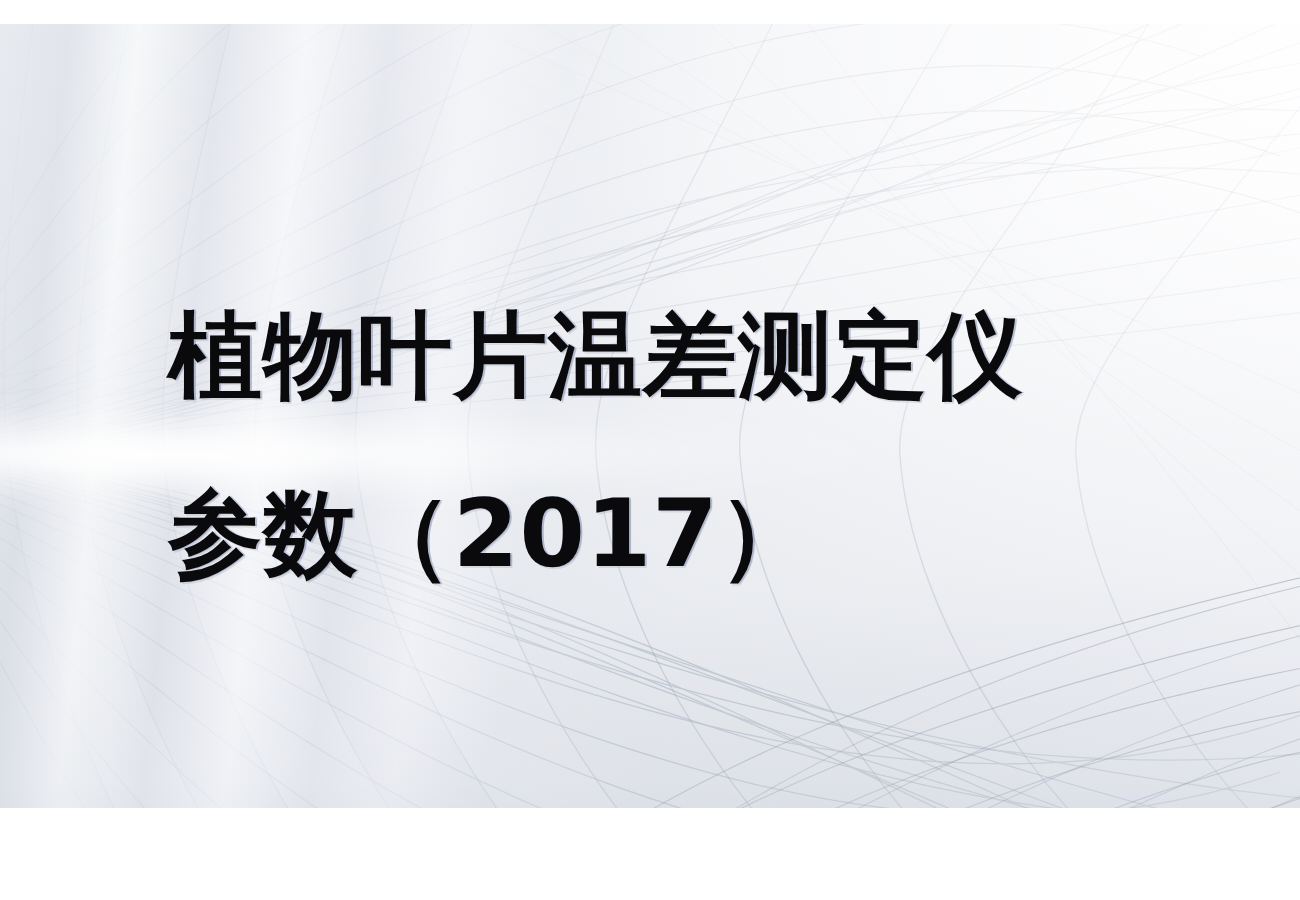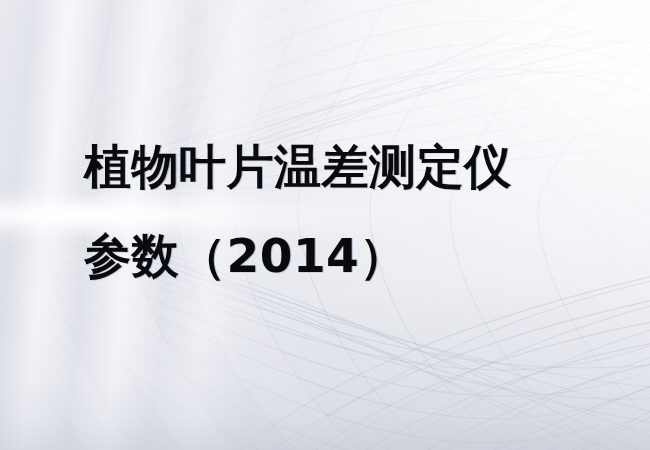--- a/index.html
+++ b/index.html
@@ -8,23 +8,24 @@
     padding: 0;
     background: #ffffff;
   }
   body {
     font-family: "DejaVu Sans", "Liberation Sans", sans-serif;
   }
 
   #banner {
     position: relative;
     width: 650px;
-    height: 450px;
+    height: 392px;
     overflow: hidden;
     background: #e9ebef;
+    margin-top: 12px;
   }
 
   
   .bg-layer {
     position: absolute;
     top: 0; left: 0;
     width: 650px;
     height: 450px;
     pointer-events: none;
   }
@@ -249,16 +250,16 @@
     </svg>
   </div>
 
   <div class="bg-layer" id="bg-ribbons"></div>
   <div class="bg-layer" id="bg-floor"></div>
   <div class="bg-layer" id="bg-vignette"></div>
   <div class="bg-layer" id="bg-glow"></div>
 
   <div id="title-block">
     <div class="title-line">植物叶片温差测定仪</div>
-    <div class="title-line">参数（2014）</div>
+    <div class="title-line">参数（2017）</div>
   </div>
 
 </div>
 
 </body></html>

